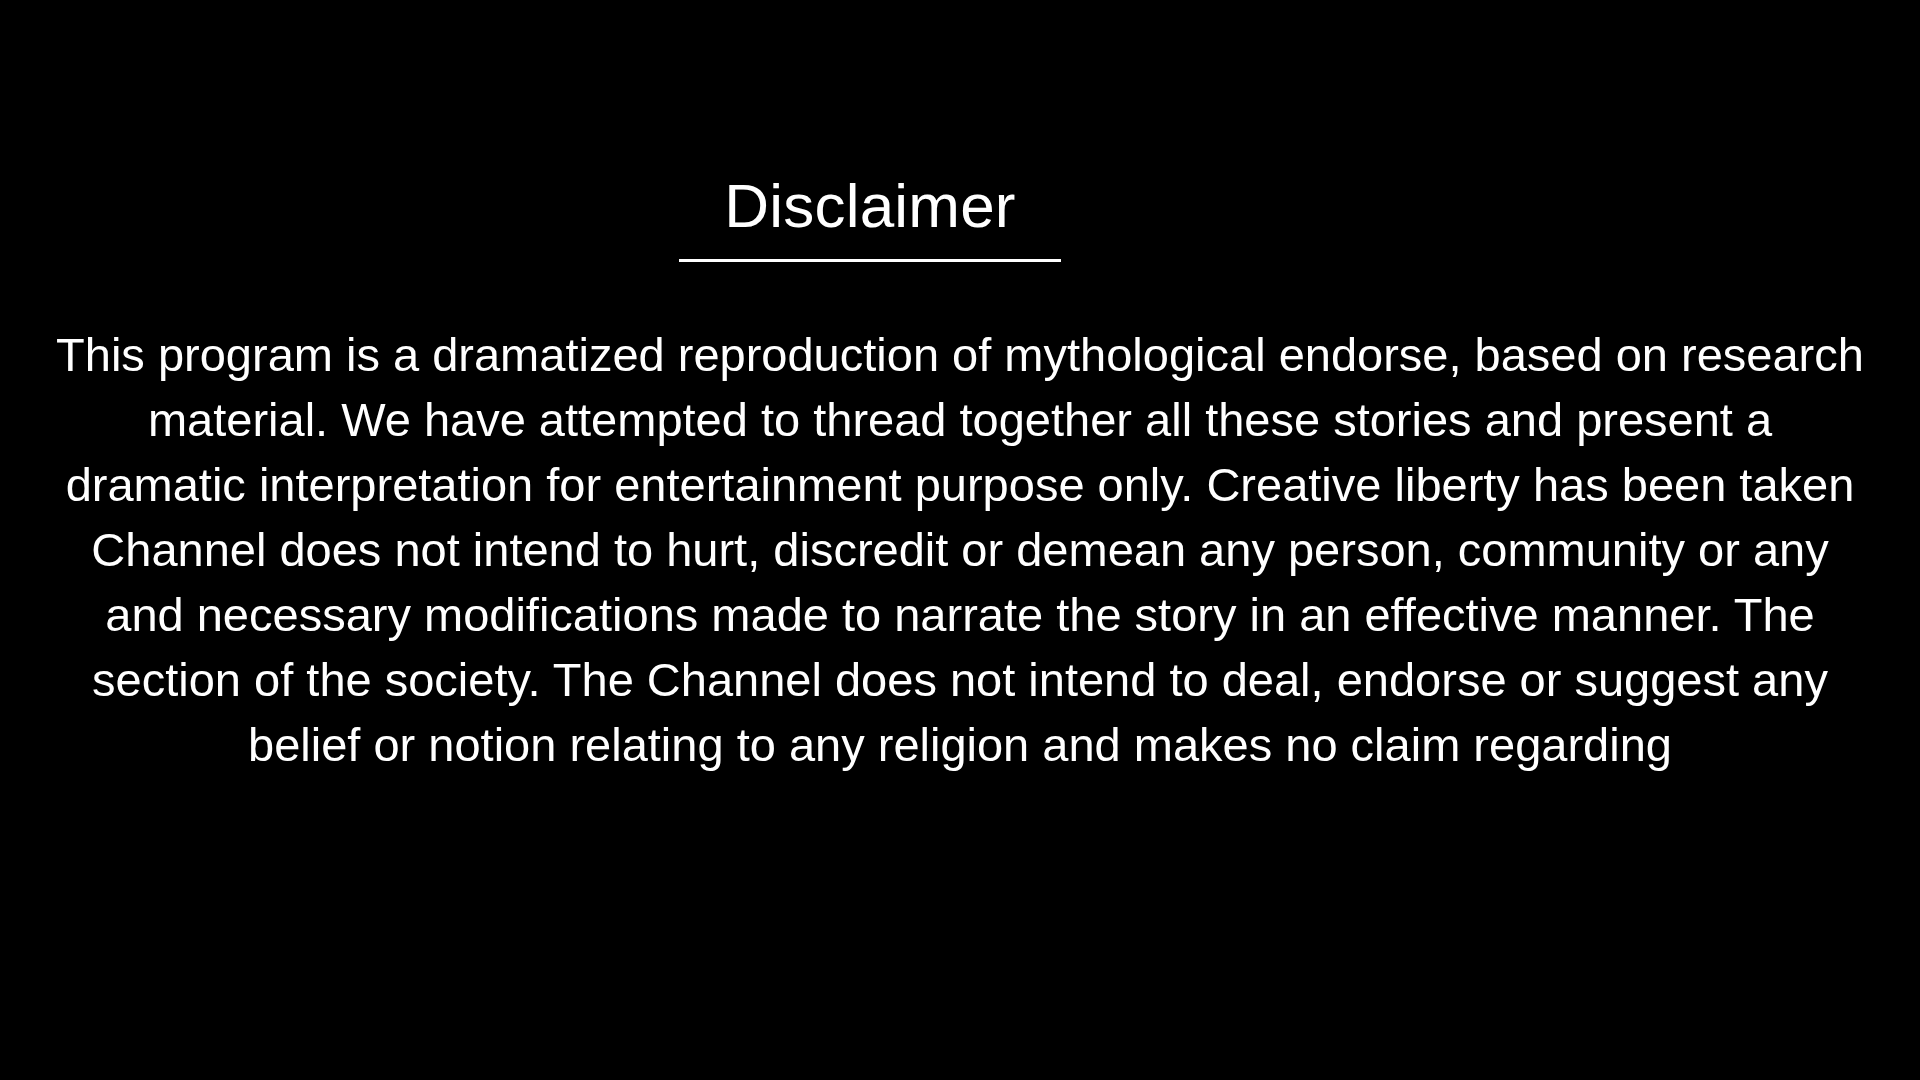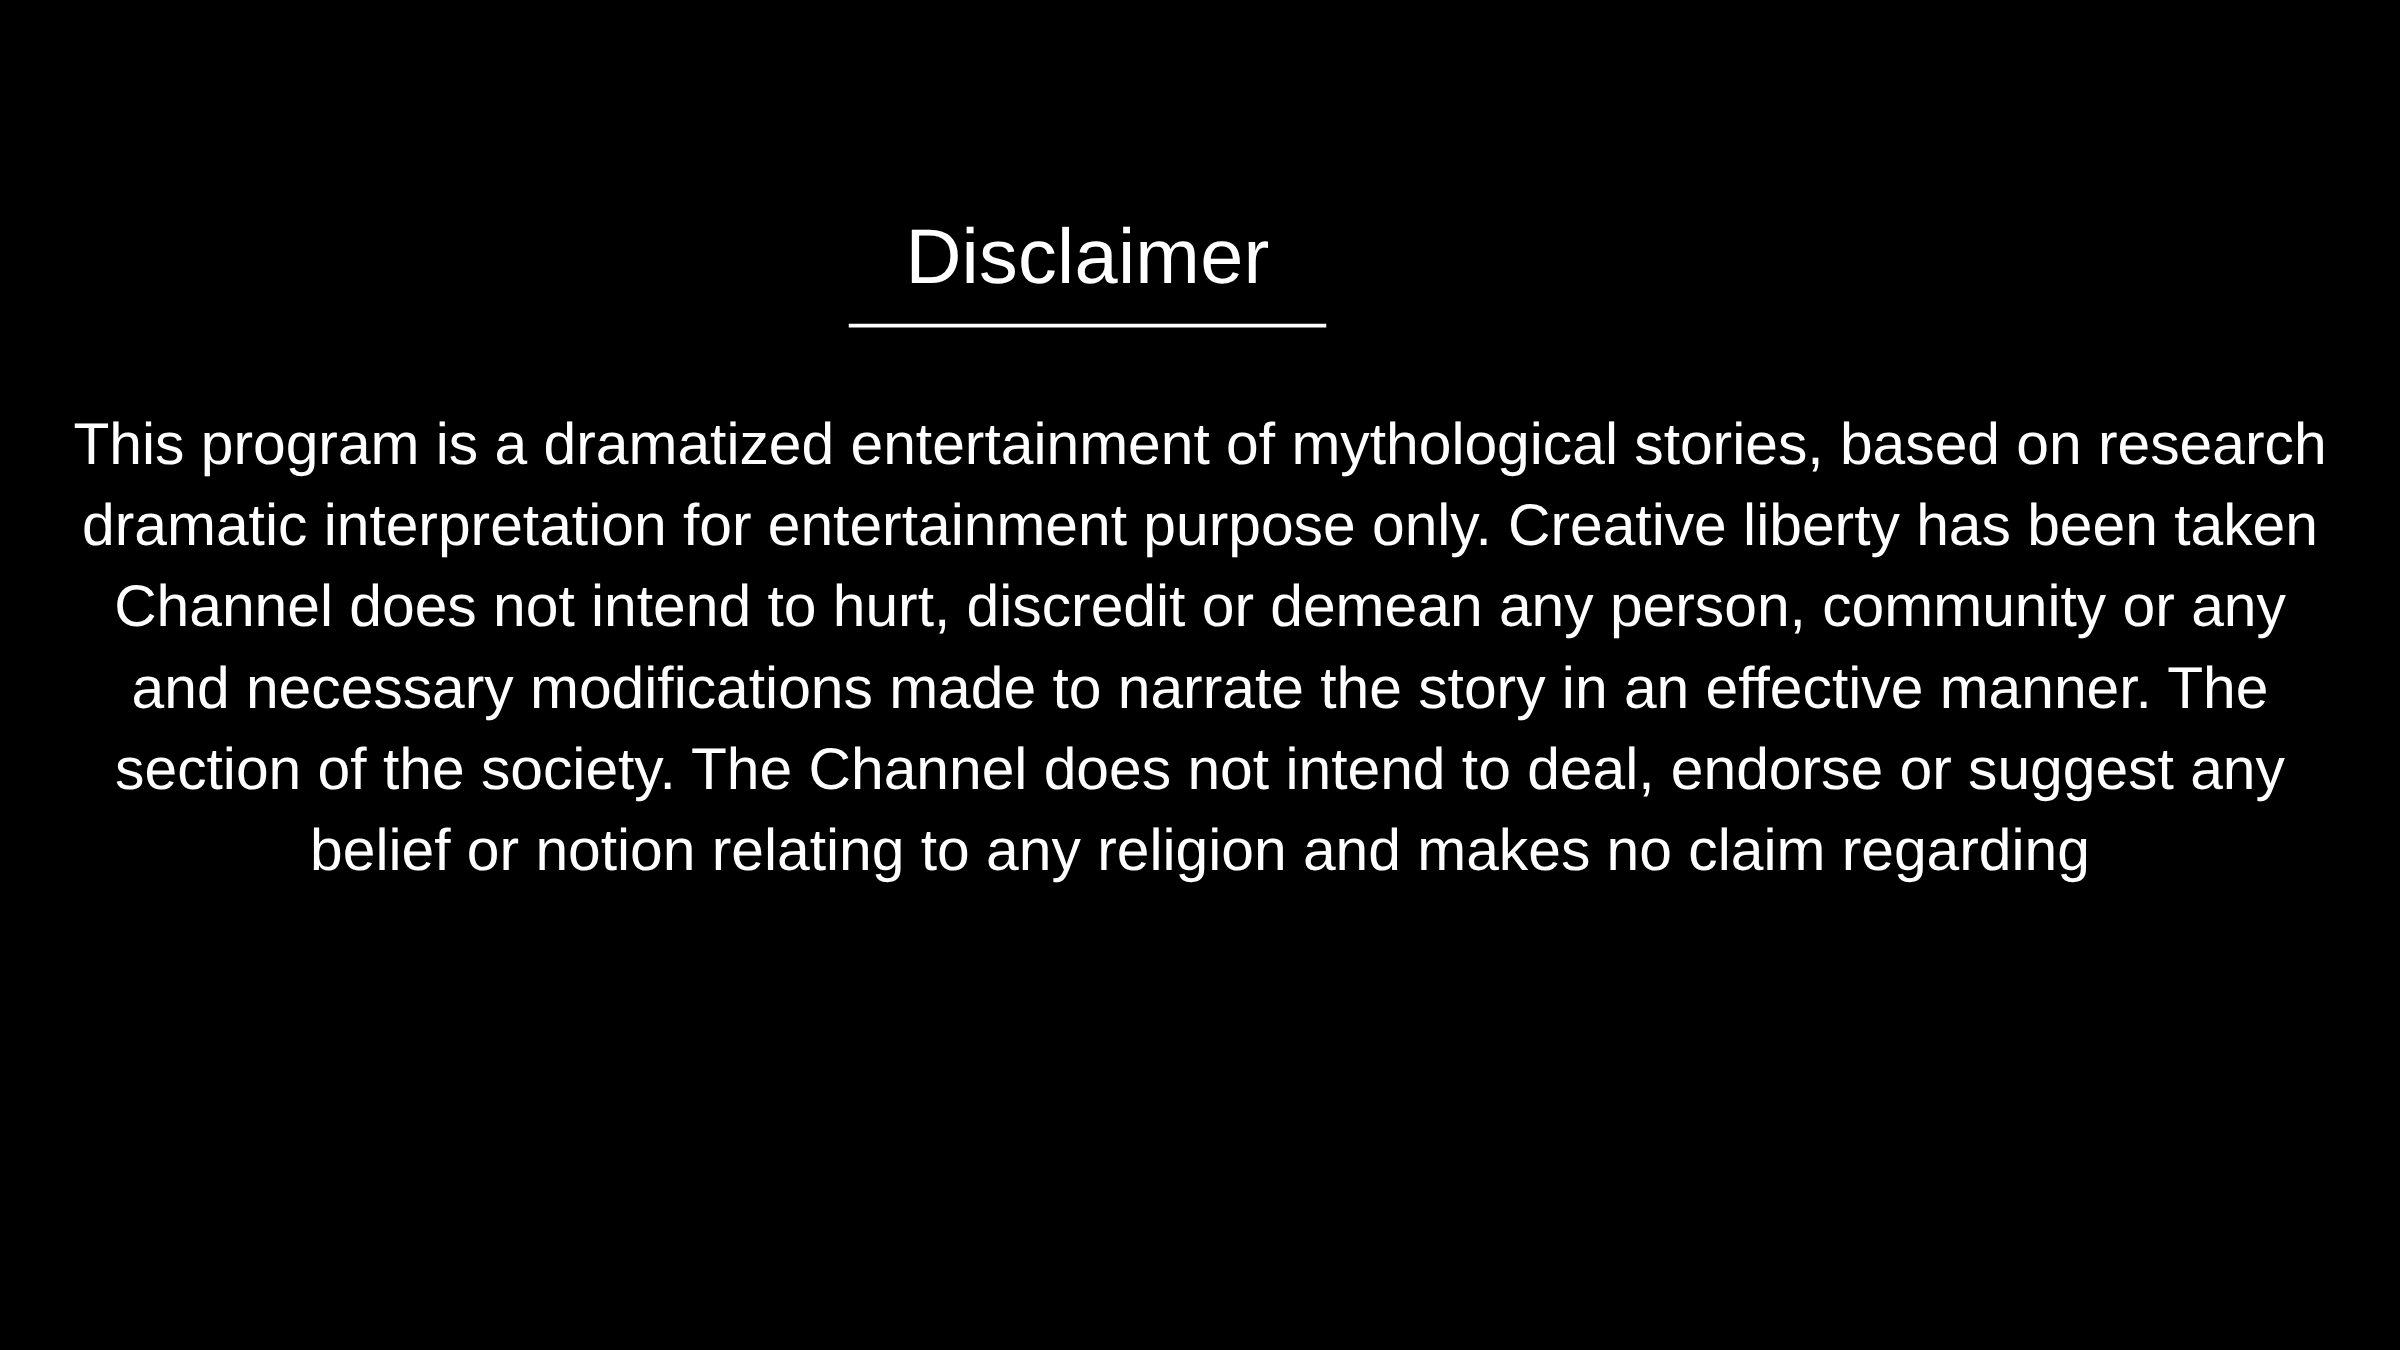--- a/index.html
+++ b/index.html
@@ -77,21 +77,22 @@
 <body>
 
 <div class="slide">
 
   <div class="title-block">
     <div class="title">Disclaimer</div>
     <div class="title-rule"></div>
   </div>
 
   <div class="body-block">
-    <div class="body-line">This program is a dramatized entertainment of mythological stories, based on research</div>
+    <div class="body-line">This program is a dramatized reproduction of mythological endorse, based on research</div>
+    <div class="body-line">material. We have attempted to thread together all these stories and present a</div>
     <div class="body-line">dramatic interpretation for entertainment purpose only. Creative liberty has been taken</div>
     <div class="body-line">Channel does not intend to hurt, discredit or demean any person, community or any</div>
     <div class="body-line">and necessary modifications made to narrate the story in an effective manner. The</div>
     <div class="body-line">section of the society. The Channel does not intend to deal, endorse or suggest any</div>
     <div class="body-line">belief or notion relating to any religion and makes no claim regarding</div>
   </div>
 
 </div>
 
 </body></html>

